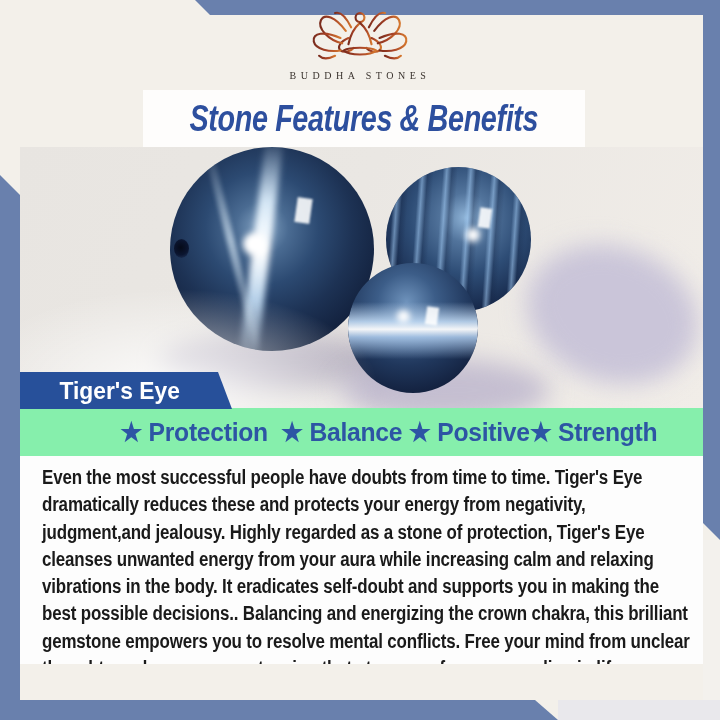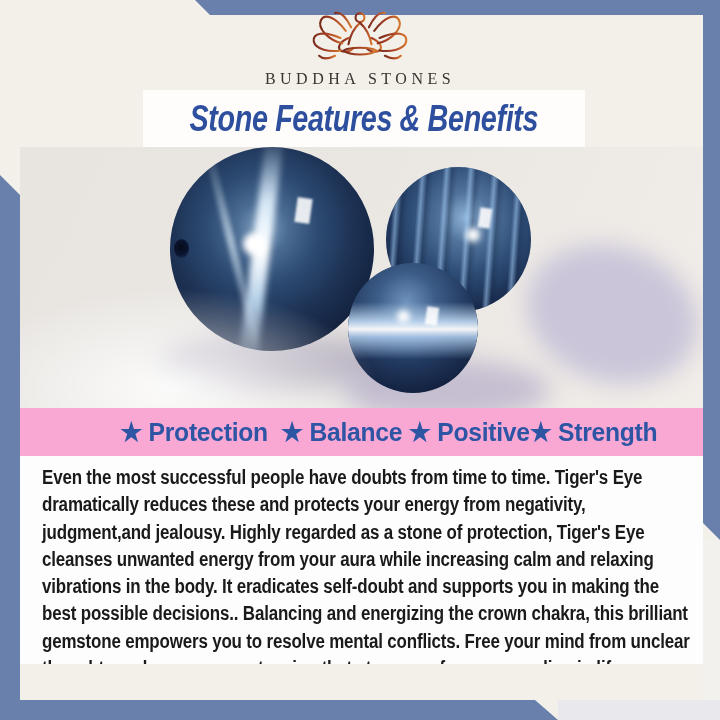--- a/index.html
+++ b/index.html
@@ -15,21 +15,21 @@
   .frame-left{left:0;top:175px;width:20px;height:545px;
     clip-path:polygon(0 0,100% 20px,100% 100%,0 100%);}
   .frame-bottom{left:0;top:700px;width:558px;height:20px;
     clip-path:polygon(0 0,535px 0,100% 100%,0 100%);}
   .corner-br{position:absolute;left:558px;top:700px;width:162px;height:20px;background:#e9e8ec;}
   .right-lower{position:absolute;left:703px;top:540px;width:17px;height:160px;background:#f3f1ed;}
 
   
   .logo-wrap{position:absolute;left:0;top:6px;width:720px;text-align:center;}
   .brand-name{position:absolute;left:0;top:70px;width:720px;text-align:center;
-    font-family:"Liberation Serif", serif;font-size:16px;letter-spacing:4.5px;color:#3a332e;}
+    font-family:"Liberation Serif", serif;font-size:10px;letter-spacing:4.5px;color:#3a332e;}
   .title-strip{position:absolute;left:143px;top:90px;width:442px;height:57px;background:#fefdfc;
     display:flex;align-items:center;justify-content:center;font-style:italic;}
   .page-title{font-size:36px;font-weight:bold;color:#2d4f9e;letter-spacing:-0.5px;
     transform:scaleX(0.8);transform-origin:center;white-space:nowrap;}
 
   
   .photo{position:absolute;left:20px;top:147px;width:683px;height:261px;overflow:hidden;
     background:linear-gradient(115deg,#e8e5e1 0%,#eae7e3 45%,#f1ede8 100%);}
   .photo::after{content:"";position:absolute;left:-60px;bottom:-80px;width:420px;height:200px;
     background:radial-gradient(ellipse at center,rgba(255,255,255,.85) 0%,rgba(255,255,255,0) 70%);}
@@ -66,21 +66,21 @@
     background:radial-gradient(circle at 45% 45%,#050a18 0%,#0b1530 55%,rgba(40,65,105,.7) 100%);}
 
   
   .banner{position:absolute;left:20px;top:372px;width:212px;height:37px;background:#27509a;
     clip-path:polygon(0 0,calc(100% - 14px) 0,100% 100%,0 100%);
     display:flex;align-items:center;justify-content:center;z-index:4;}
   .banner-text{color:#ffffff;font-size:24px;font-weight:bold;padding-right:14px;
     transform:scaleX(0.95);white-space:nowrap;}
 
   
-  .features{position:absolute;left:20px;top:408px;width:683px;height:48px;background:#f9a8d4;
+  .features{position:absolute;left:20px;top:408px;width:683px;height:48px;background:#86efac;
     display:flex;align-items:center;justify-content:center;padding-left:55px;box-sizing:border-box;}
   .features-line{color:#2d55a4;font-size:26px;font-weight:bold;letter-spacing:-0.3px;
     transform:scaleX(0.95);white-space:pre;}
 
   
   .paragraph{position:absolute;left:20px;top:456px;width:683px;height:208px;background:#fdfdfd;overflow:hidden;}
   .paragraph-inner{width:800px;transform:scaleX(0.847);transform-origin:0 0;
     padding:8px 0 0 26px;box-sizing:border-box;
     font-size:20px;font-weight:bold;line-height:27.3px;letter-spacing:-0.2px;color:#1a1a1a;}
 </style>
@@ -148,20 +148,23 @@
       <div class="hole"></div>
     </div>
 
     <div class="sphere sphere-small">
       <div class="band-horizontal"></div>
       <div class="dot dot-small"></div>
       <div class="glint glint-small"></div>
     </div>
   </div>
 
+  <div class="banner">
+    <div class="banner-text">Tiger's Eye</div>
+  </div>
 
   <div class="features">
     <div class="features-line">★ Protection  ★ Balance ★ Positive★ Strength</div>
   </div>
 
   <div class="paragraph">
     <div class="paragraph-inner">Even the most successful people have doubts from time to time. Tiger's Eye dramatically reduces these and protects your energy from negativity, judgment,and jealousy. Highly regarded as a stone of protection, Tiger's Eye cleanses unwanted energy from your aura while increasing calm and relaxing vibrations in the body. It eradicates self-doubt and supports you in making the best possible decisions.. Balancing and energizing the crown chakra, this brilliant gemstone empowers you to resolve mental conflicts. Free your mind from unclear thoughts and unnecessary tension that stops you from succeeding in life.</div>
   </div>
 
 </div>

